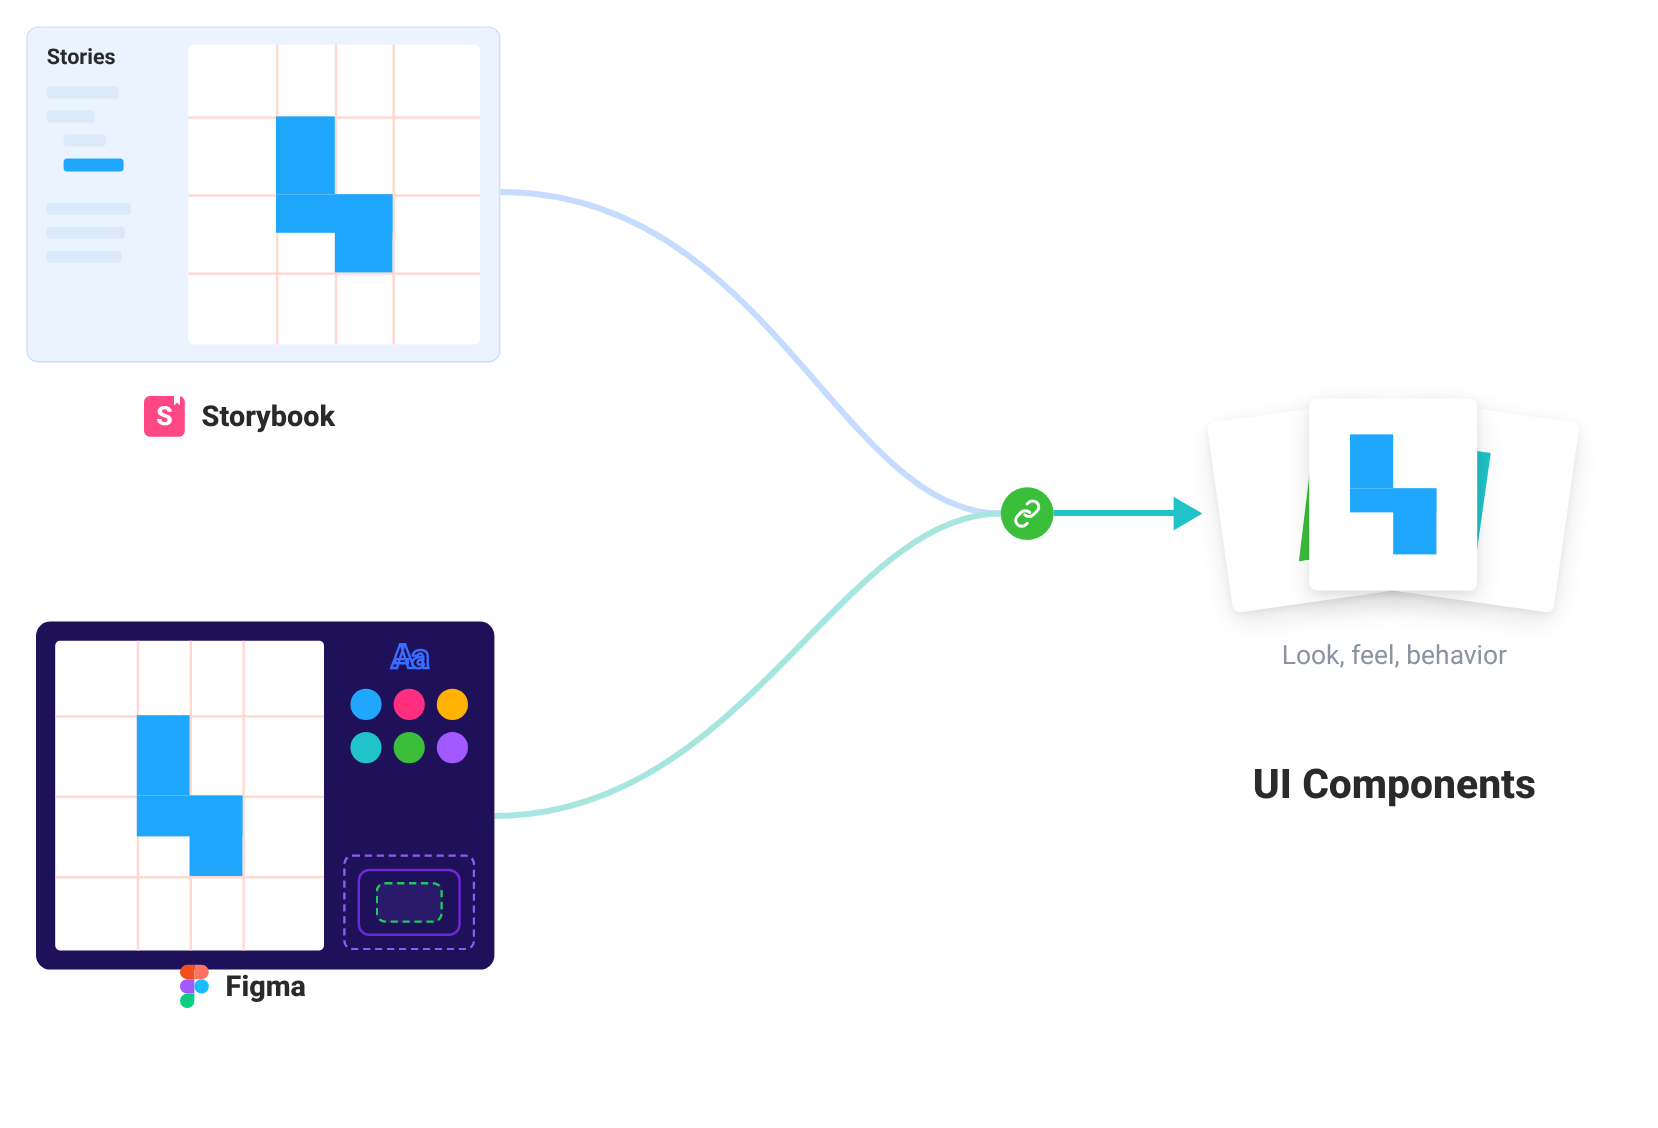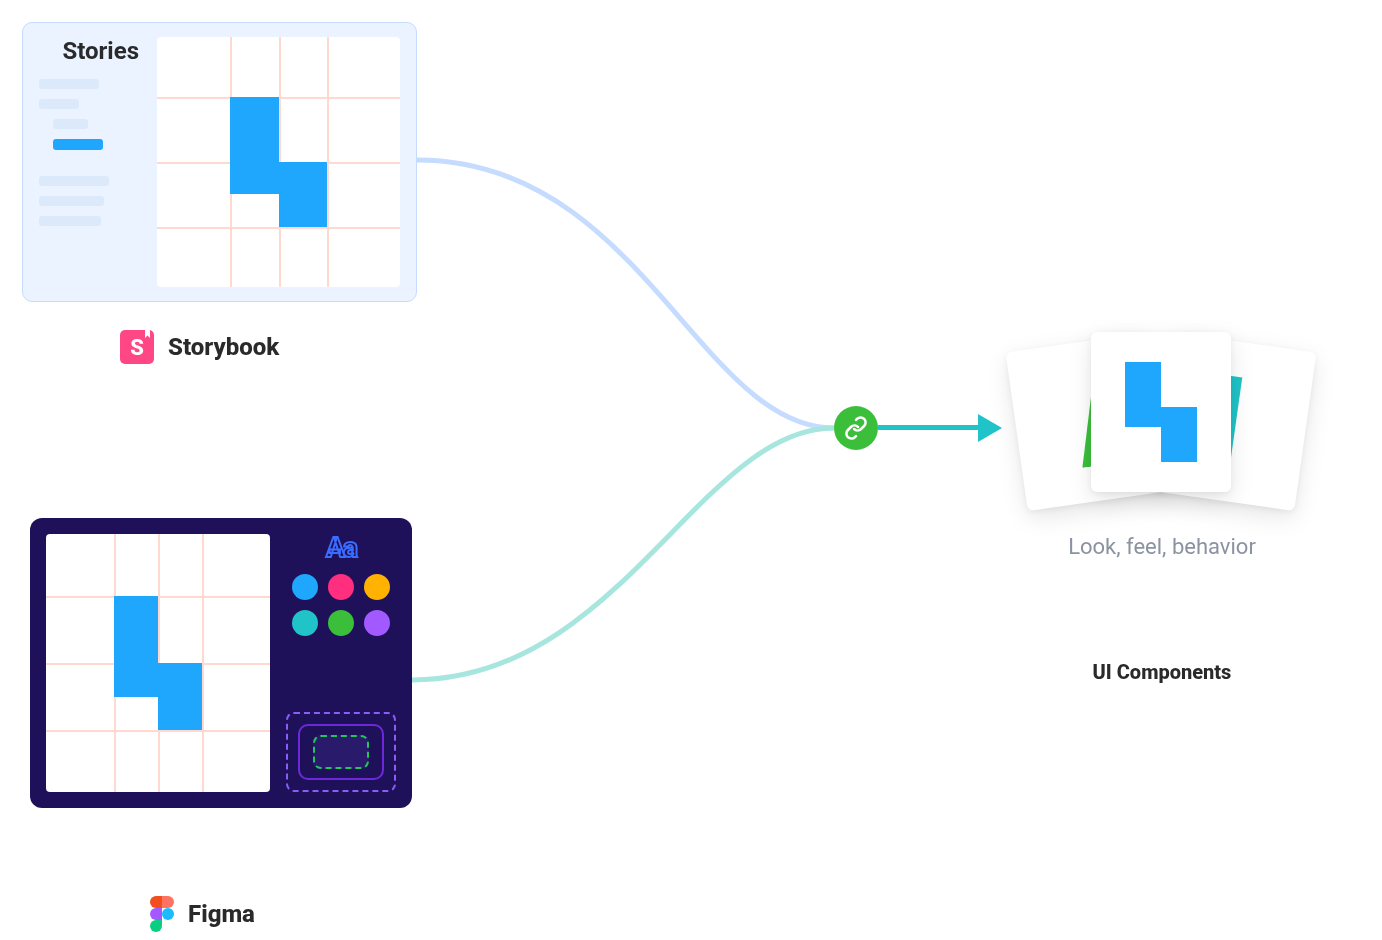--- a/index.html
+++ b/index.html
@@ -21,25 +21,24 @@
     height: 280px;
     background: #eaf3ff;
     border: 1px solid #c5dcff;
     border-radius: 10px;
     padding: 14px 16px;
     display: flex;
     gap: 18px;
   }
   .sb-sidebar { width: 100px; }
   .sb-sidebar .sb-title {
-    font-size: 24px;
+    font-size: 18px;
     font-weight: 700;
     color: #2a2a2a;
     margin-bottom: 14px;
-    text-align: right;
   }
   .sb-skel { background: #dbe9fb; border-radius: 3px; height: 10px; margin-bottom: 10px; }
   .sb-skel.w60 { width: 60px; }
   .sb-skel.w40 { width: 40px; }
   .sb-skel.w35 { width: 35px; margin-left: 14px; }
   .sb-skel.w50 { width: 50px; margin-left: 14px; margin-bottom: 26px; height: 11px; background:#1ea7fd; }
   .sb-skel.w70 { width: 70px; }
   .sb-skel.w65 { width: 65px; }
   .sb-skel.w62 { width: 62px; }
 
@@ -161,21 +160,21 @@
     width: 56px;
     height: 34px;
     border: 2px dashed #22c55e;
     border-radius: 8px;
     background: #2a1a6b;
   }
 
   
   .figma-label-row {
     position: absolute;
-    top: 896px;
+    top: 804px;
     left: 150px;
     display: flex;
     align-items: center;
     gap: 14px;
   }
   .figma-logo {
     width: 24px; height: 36px;
     position: relative;
   }
   .figma-logo span {
@@ -261,25 +260,25 @@
     position: absolute;
     top: 534px;
     left: 1012px;
     width: 300px;
     text-align: center;
     font-size: 22px;
     color: #8b93a1;
   }
   .heading {
     position: absolute;
-    top: 660px;
+    top: 634px;
     left: 1012px;
     width: 300px;
     text-align: center;
-    font-size: 20px;
+    font-size: 34px;
     font-weight: 800;
     color: #2a2a2a;
   }
 
   
   .connectors {
     position: absolute;
     inset: 0;
     pointer-events: none;
   }

